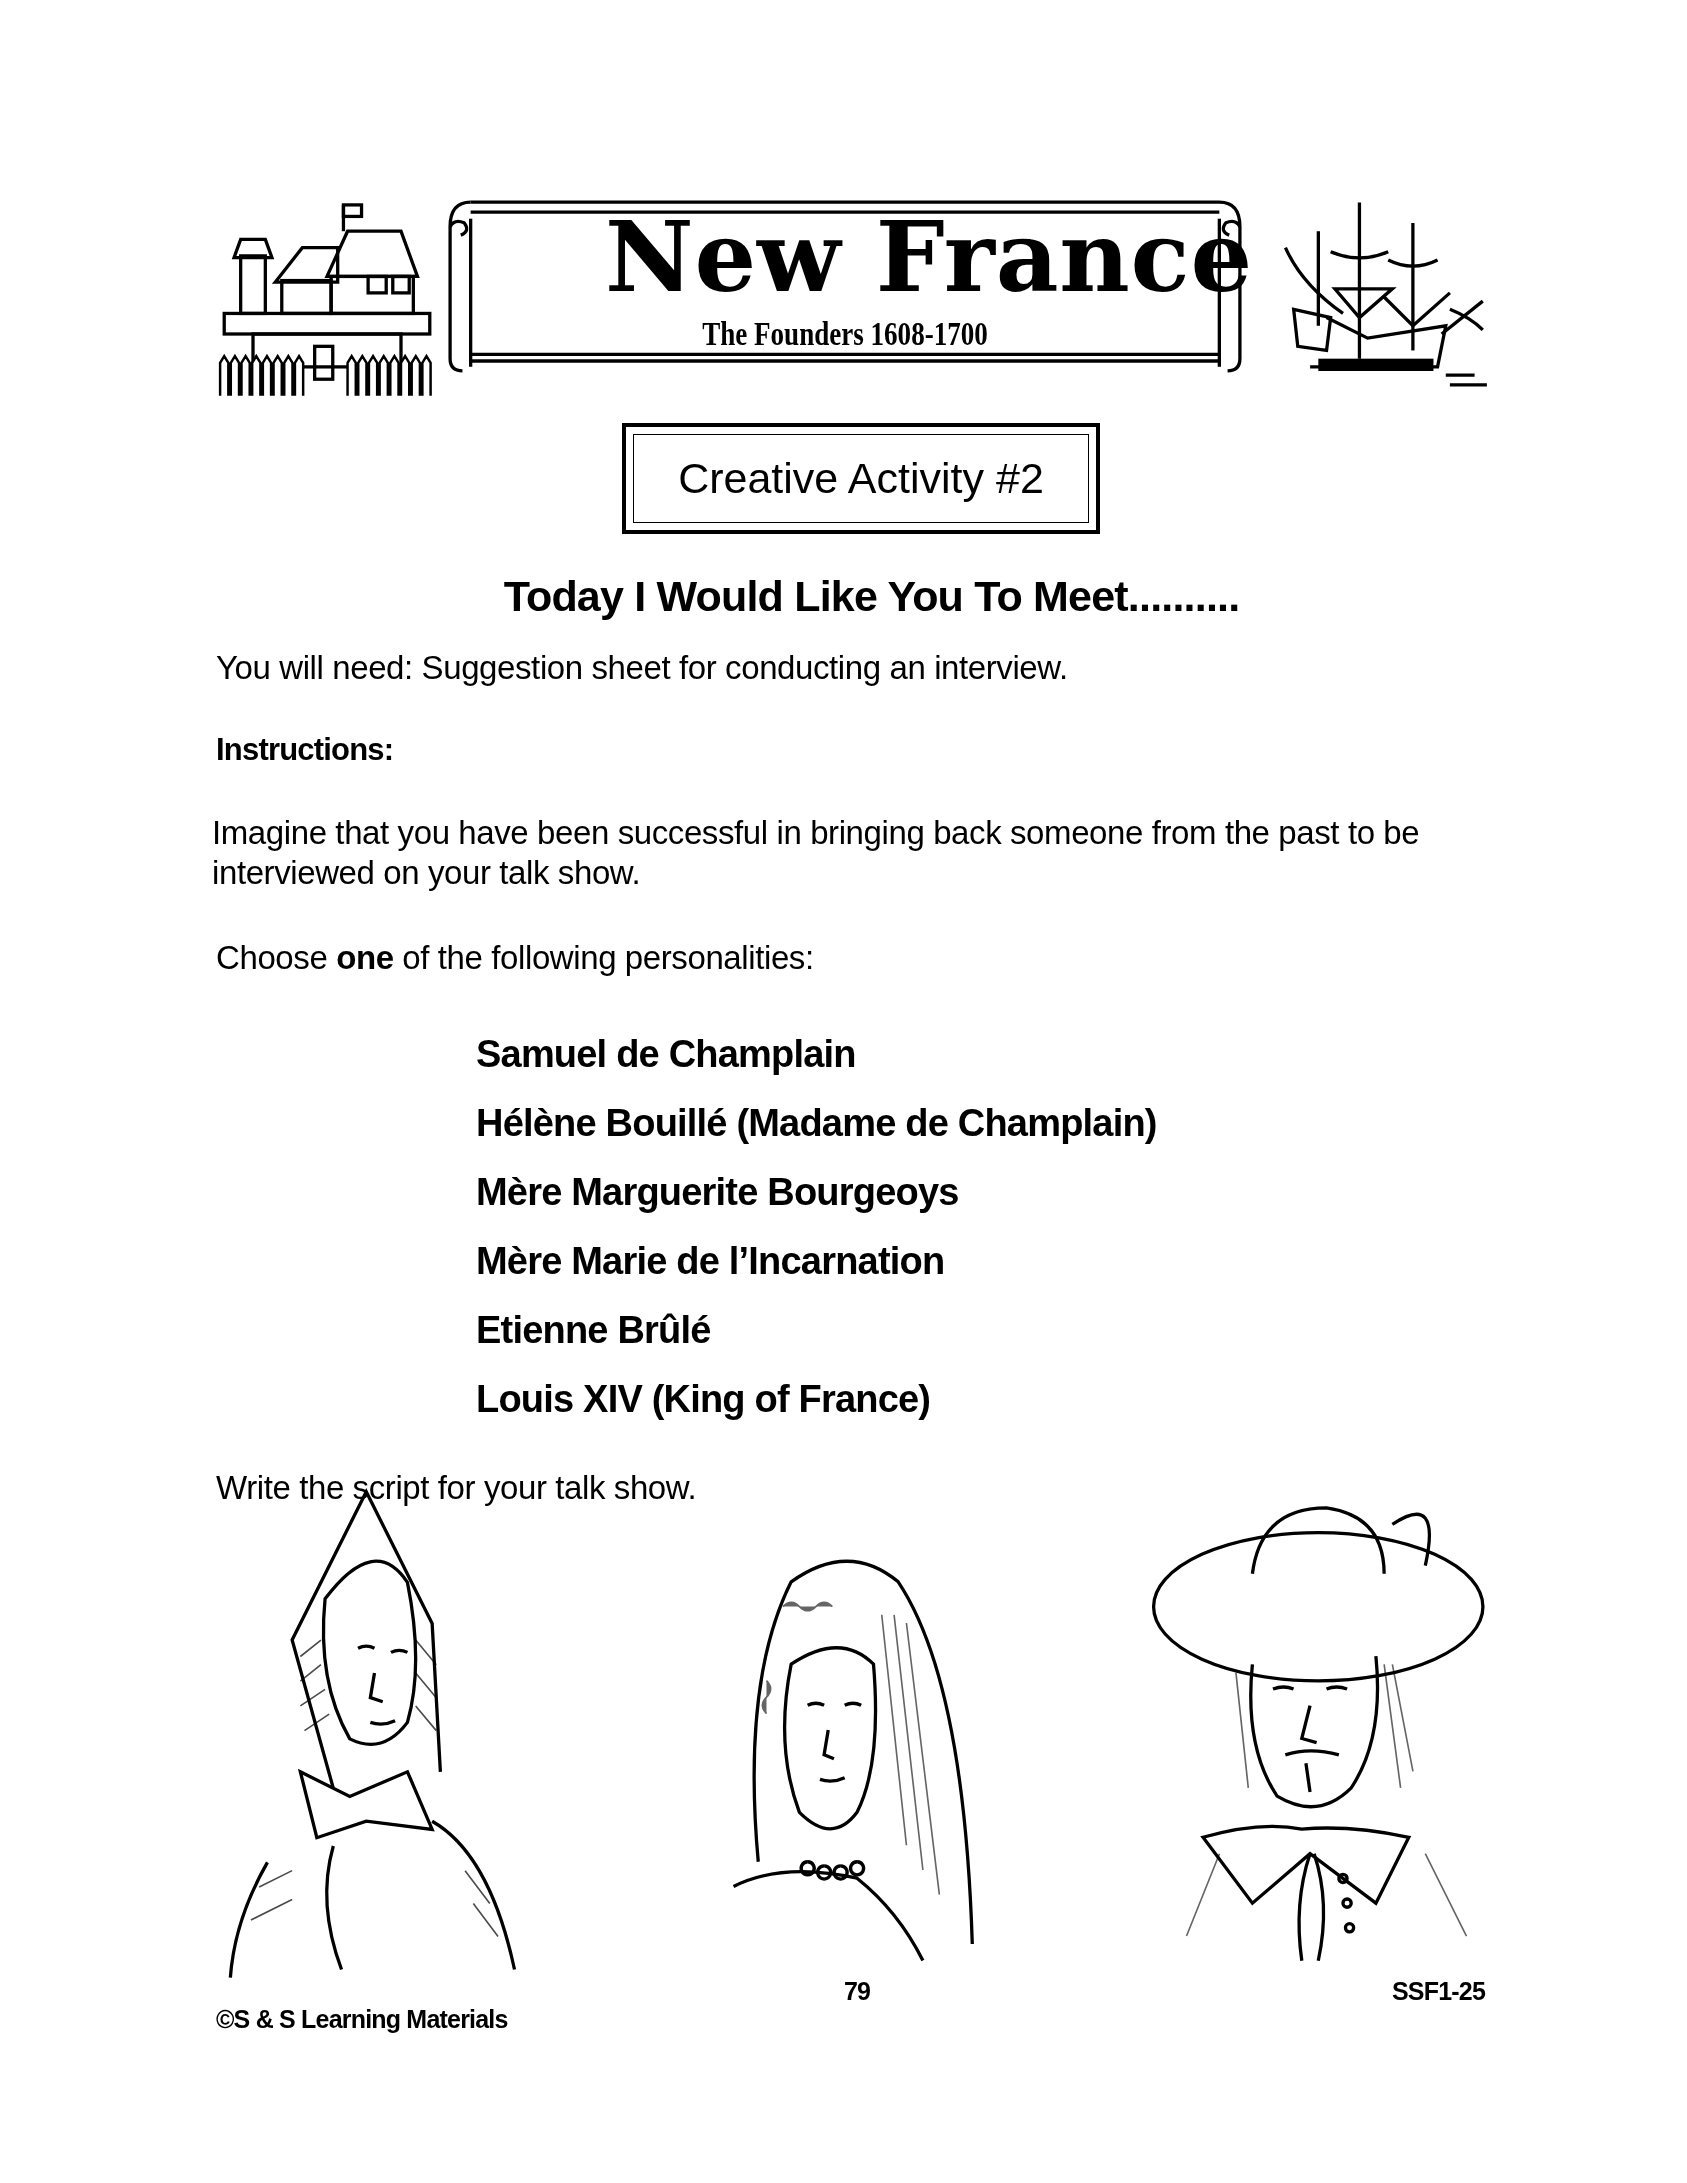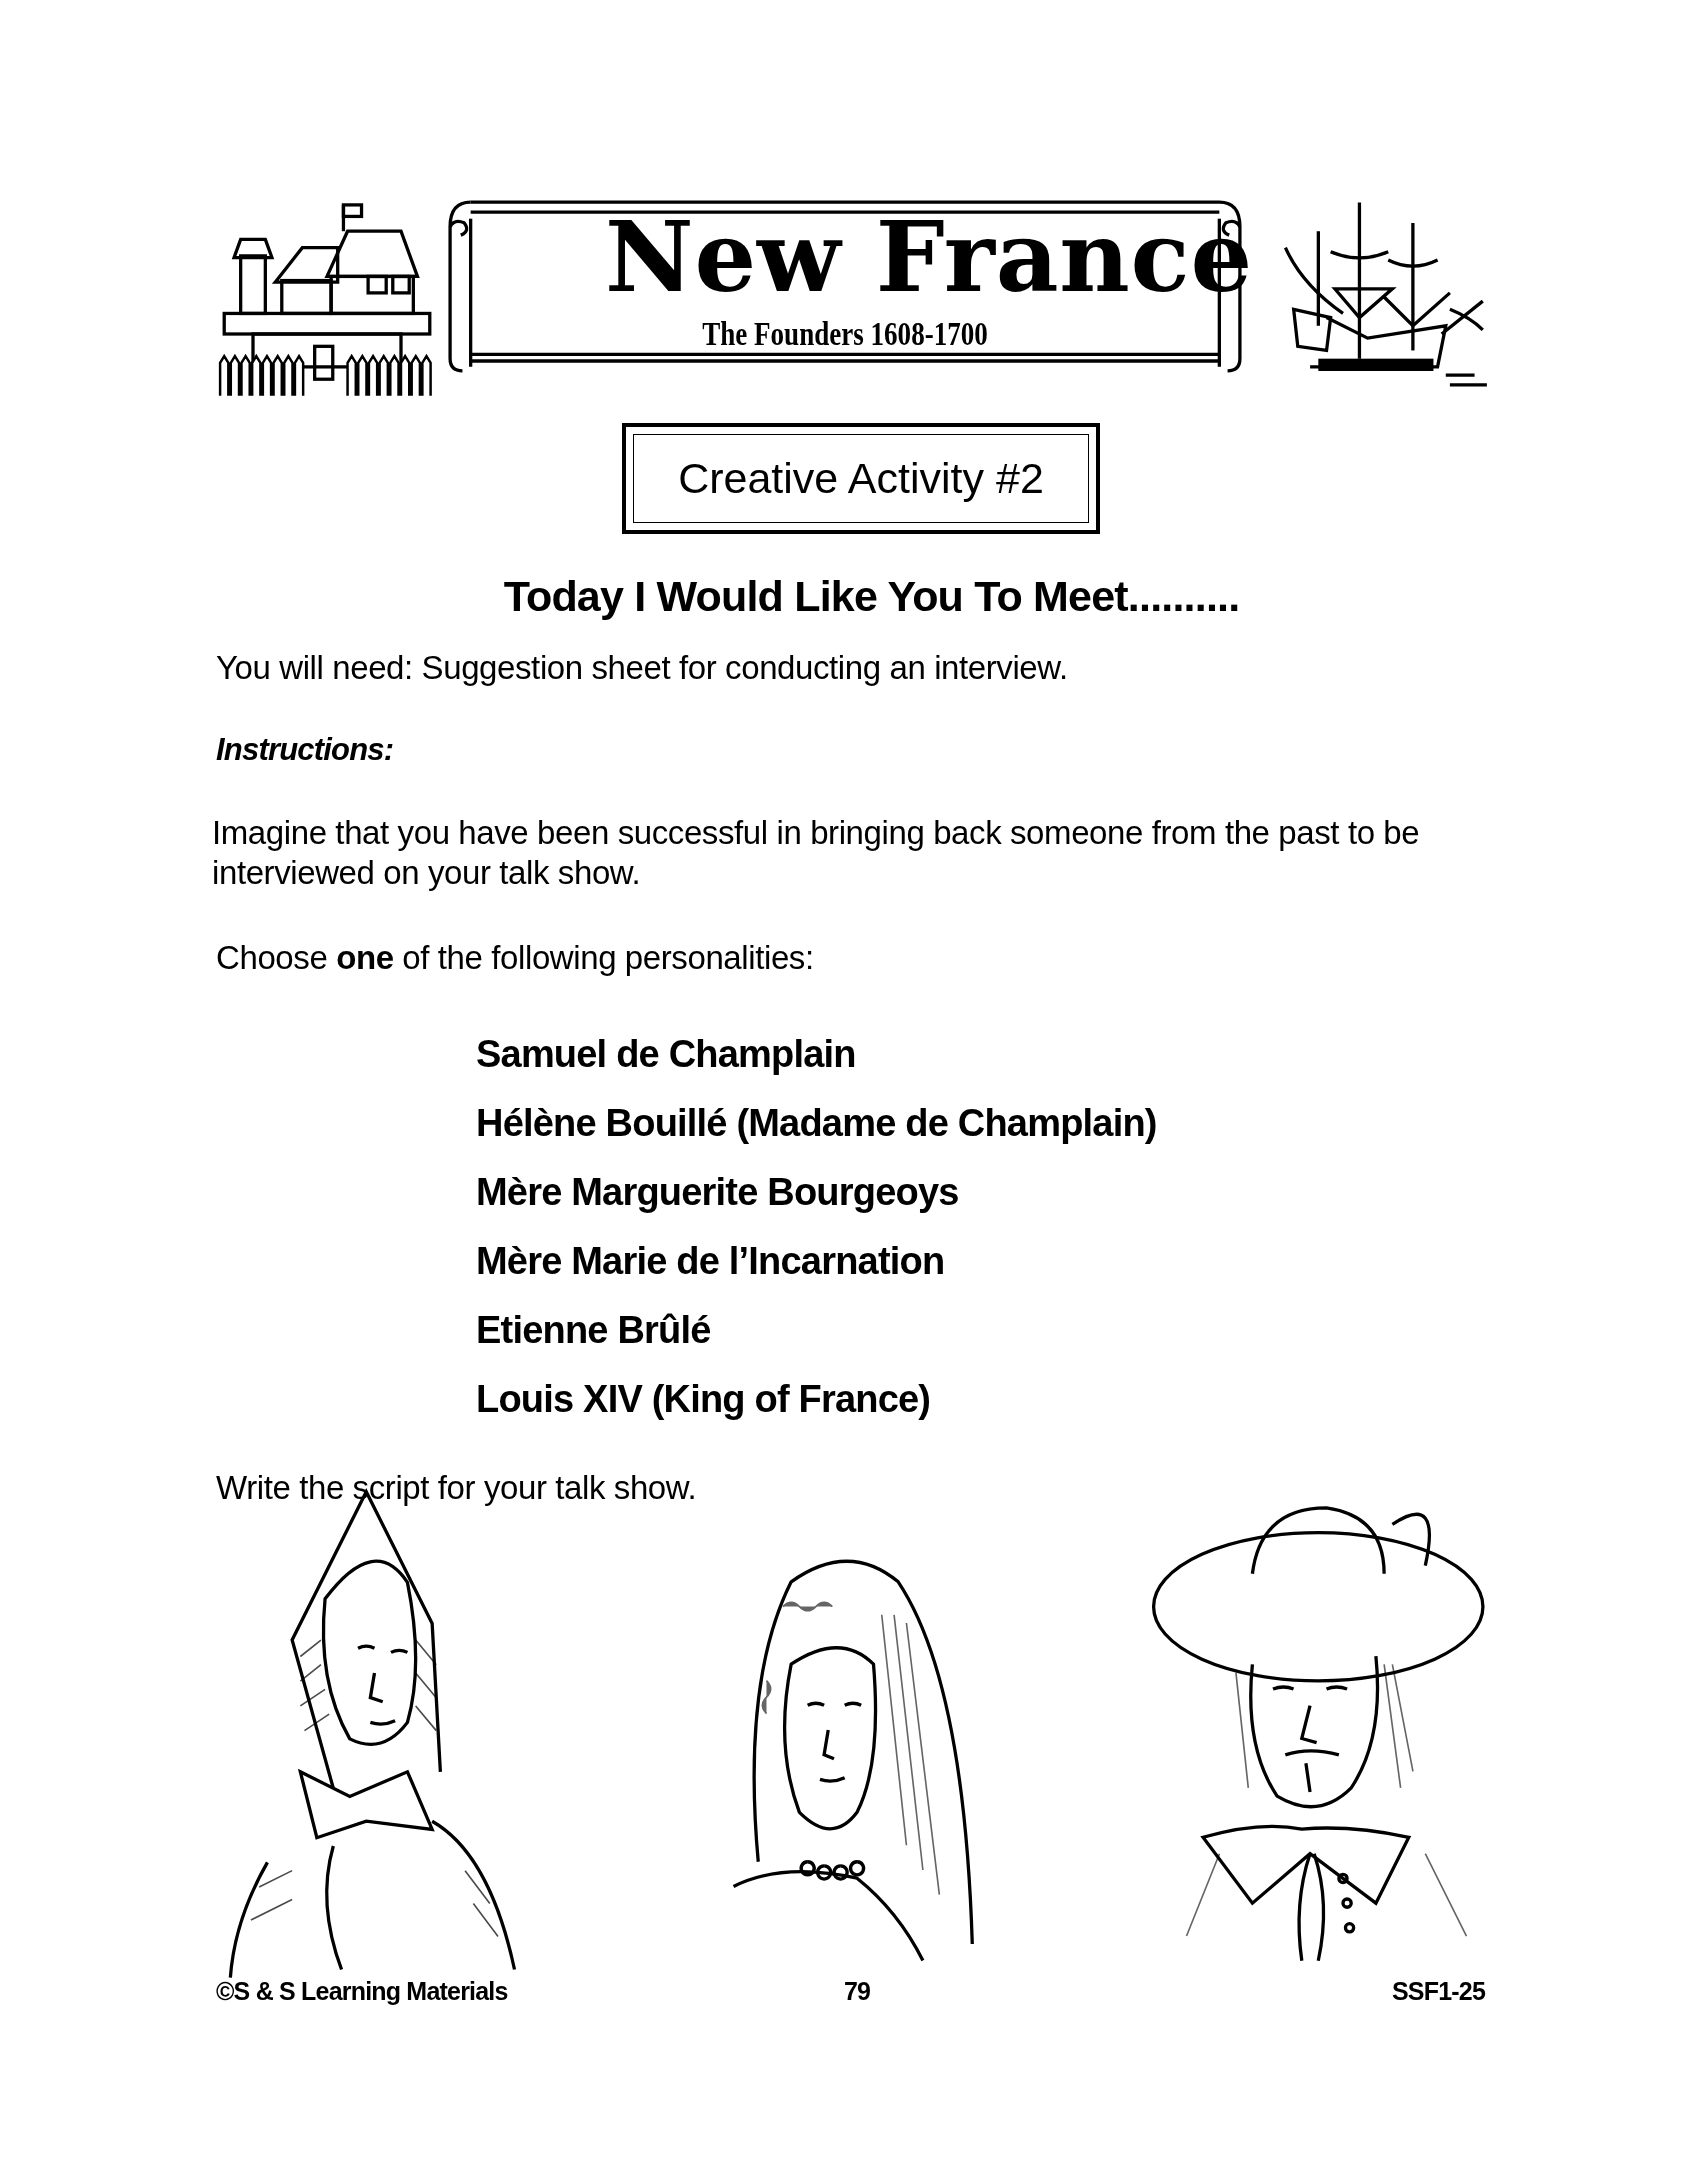--- a/index.html
+++ b/index.html
@@ -17,34 +17,34 @@
   .ship-icon { left: 1269px; top: 194px; width: 222px; height: 206px; }
 
   
   .activity-box { left: 622px; top: 423px; width: 478px; height: 111px; border: 4.1px solid #000; box-sizing: border-box; }
   .activity-inner { position: absolute; left: 6.6px; top: 6.6px; right: 6.6px; bottom: 6.6px; border: 1.6px solid #000;
     display: flex; align-items: center; justify-content: center; font-weight: normal; font-size: 43px; }
 
   .subtitle { left: 0; width: 1687px; top: 572px; text-align: center; font-weight: bold; font-size: 43px; letter-spacing: -0.8px; padding-left: 28px; }
   .body-text { font-size: 33px; line-height: 40px; letter-spacing: -0.4px; }
   .needs { left: 216px; top: 648px; }
-  .instr-label { left: 216px; top: 732px; font-weight: bold; font-size: 31px; letter-spacing: -0.8px; font-style: italic; }
+  .instr-label { left: 216px; top: 732px; font-weight: bold; font-size: 31px; letter-spacing: -0.8px; }
   .para1 { left: 212px; top: 813px; width: 1285px; }
   .para2 { left: 216px; top: 938px; }
   .persons { left: 476px; top: 1031px; }
   .person { font-weight: bold; font-size: 38px; height: 69px; line-height: 46px; letter-spacing: -0.8px; }
   .write { left: 216px; top: 1468px; }
 
   .portrait { top: 1475px; }
   .p1 { left: 218px; width: 453px; height: 503px; }
   .p2 { left: 684px; width: 379px; height: 461px; top: 1516px; }
   .p3 { left: 1137px; width: 379px; height: 494px; }
 
   .footer { top: 1977px; font-size: 25px; font-weight: bold; letter-spacing: -0.8px; }
-  .f-left { left: 216px; }
+  .f-left { left: 216px; margin-top: 28px; }
   .f-mid { left: 844px; }
   .f-right { left: 1392px; }
 </style>
 </head>
 <body>
 
 <svg class="abs fort-icon" viewBox="0 0 270 240">
   <g fill="none" stroke="#000" stroke-width="4">
     <rect x="30" y="70" width="30" height="70"></rect>
     <polygon points="22,72 68,72 60,50 30,50"></polygon>

